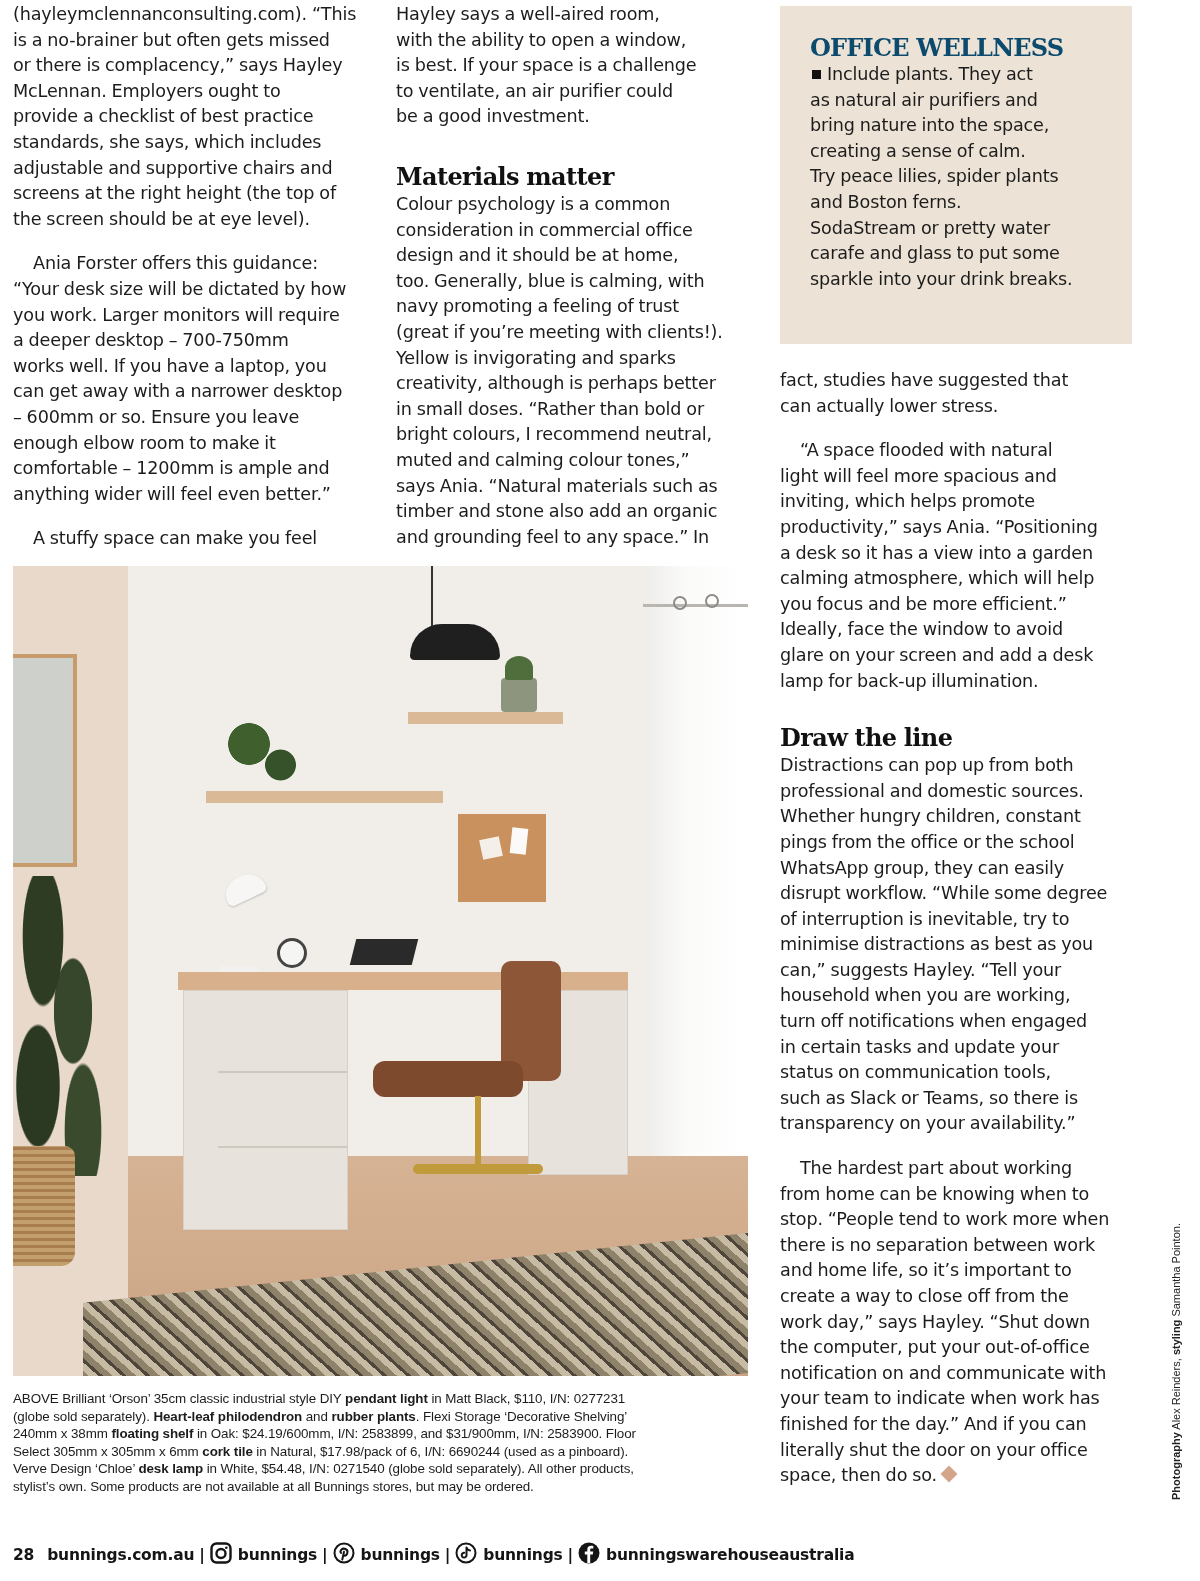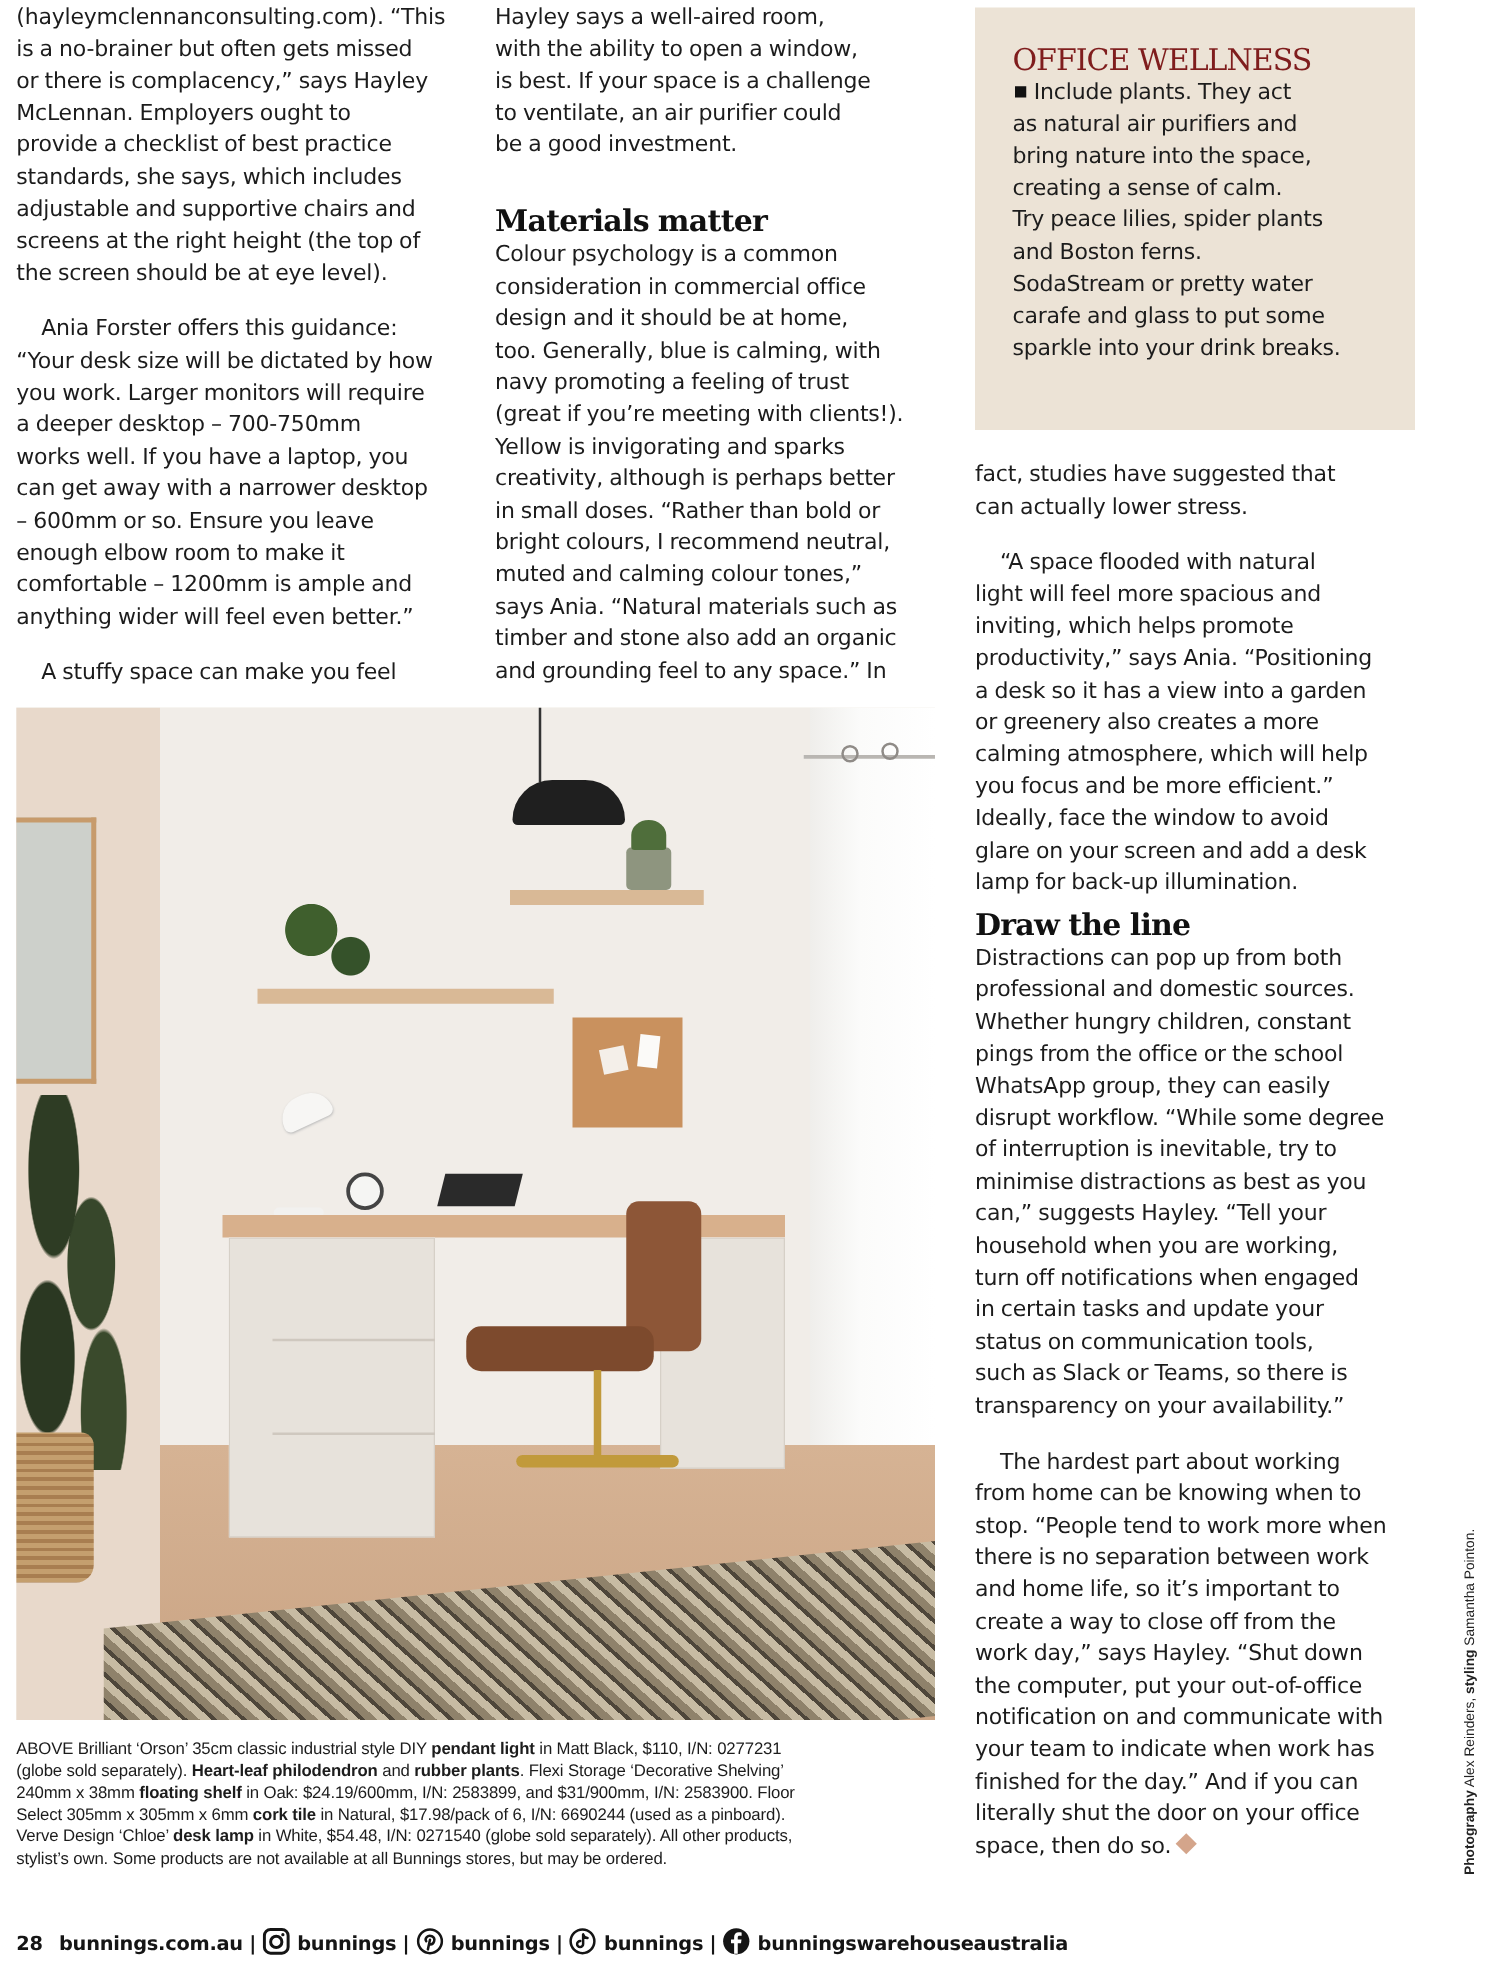--- a/index.html
+++ b/index.html
@@ -15,29 +15,29 @@
   .col .line { display: block; white-space: nowrap; }
   .indent { padding-left: 20px; margin-top: 19px; }
   .col-1 { left: 13px; top: 2px; width: 370px; }
   .col-2 { left: 396px; top: 2px; width: 360px; }
   .col-3 { left: 780px; top: 368px; width: 360px; }
   h2.subhead {
     font-family: "DejaVu Serif", serif; font-weight: bold; font-size: 24px;
     line-height: 30px; margin: 0; letter-spacing: -0.6px; color: #111;
   }
   .col-2 h2.subhead { margin-top: 32px; }
-  .col-3 h2.subhead { margin-top: 5px; }
+  .col-3 h2.subhead { margin-top: 29px; }
 
   .sidebar-box {
     position: absolute; left: 780px; top: 6px; width: 352px; height: 338px;
     background: #ece3d6; box-sizing: border-box; padding: 28px 0 0 30px;
   }
   .sidebar-box h3 {
-    font-family: "DejaVu Serif", serif; font-weight: normal; font-size: 24px;
-    line-height: 28px; margin: 0 0 0 0; letter-spacing: -0.8px; color: #7f1d1d;
+    font-family: "DejaVu Serif", serif; font-weight: bold; font-size: 24px;
+    line-height: 28px; margin: 0 0 0 0; letter-spacing: -0.8px; color: #0c4a6e;
   }
   .sidebar-box .tip { font-size: 17.6px; line-height: 25.6px; letter-spacing: -0.15px; word-spacing: -0.5px; }
   .sidebar-box .line { display: block; white-space: nowrap; }
   .bullet { display: inline-block; width: 9px; height: 9px; background: #111; margin: 0 6px 2px 2px; vertical-align: middle; }
 
   
   .photo {
     position: absolute; left: 13px; top: 566px; width: 735px; height: 810px;
     overflow: hidden; background: #f3efe9;
   }
@@ -151,21 +151,20 @@
   <p>
     <span class="line">fact, studies have suggested that</span>
     <span class="line">can actually lower stress.</span>
   </p>
   <p>
     <span class="line indent">“A space flooded with natural</span>
     <span class="line">light will feel more spacious and</span>
     <span class="line">inviting, which helps promote</span>
     <span class="line">productivity,” says Ania. “Positioning</span>
     <span class="line">a desk so it has a view into a garden</span>
-    <span class="line">or greenery also creates a more</span>
     <span class="line">calming atmosphere, which will help</span>
     <span class="line">you focus and be more efficient.”</span>
     <span class="line">Ideally, face the window to avoid</span>
     <span class="line">glare on your screen and add a desk</span>
     <span class="line">lamp for back-up illumination.</span>
   </p>
   <h2 class="subhead">Draw the line</h2>
   <p>
     <span class="line">Distractions can pop up from both</span>
     <span class="line">professional and domestic sources.</span>

